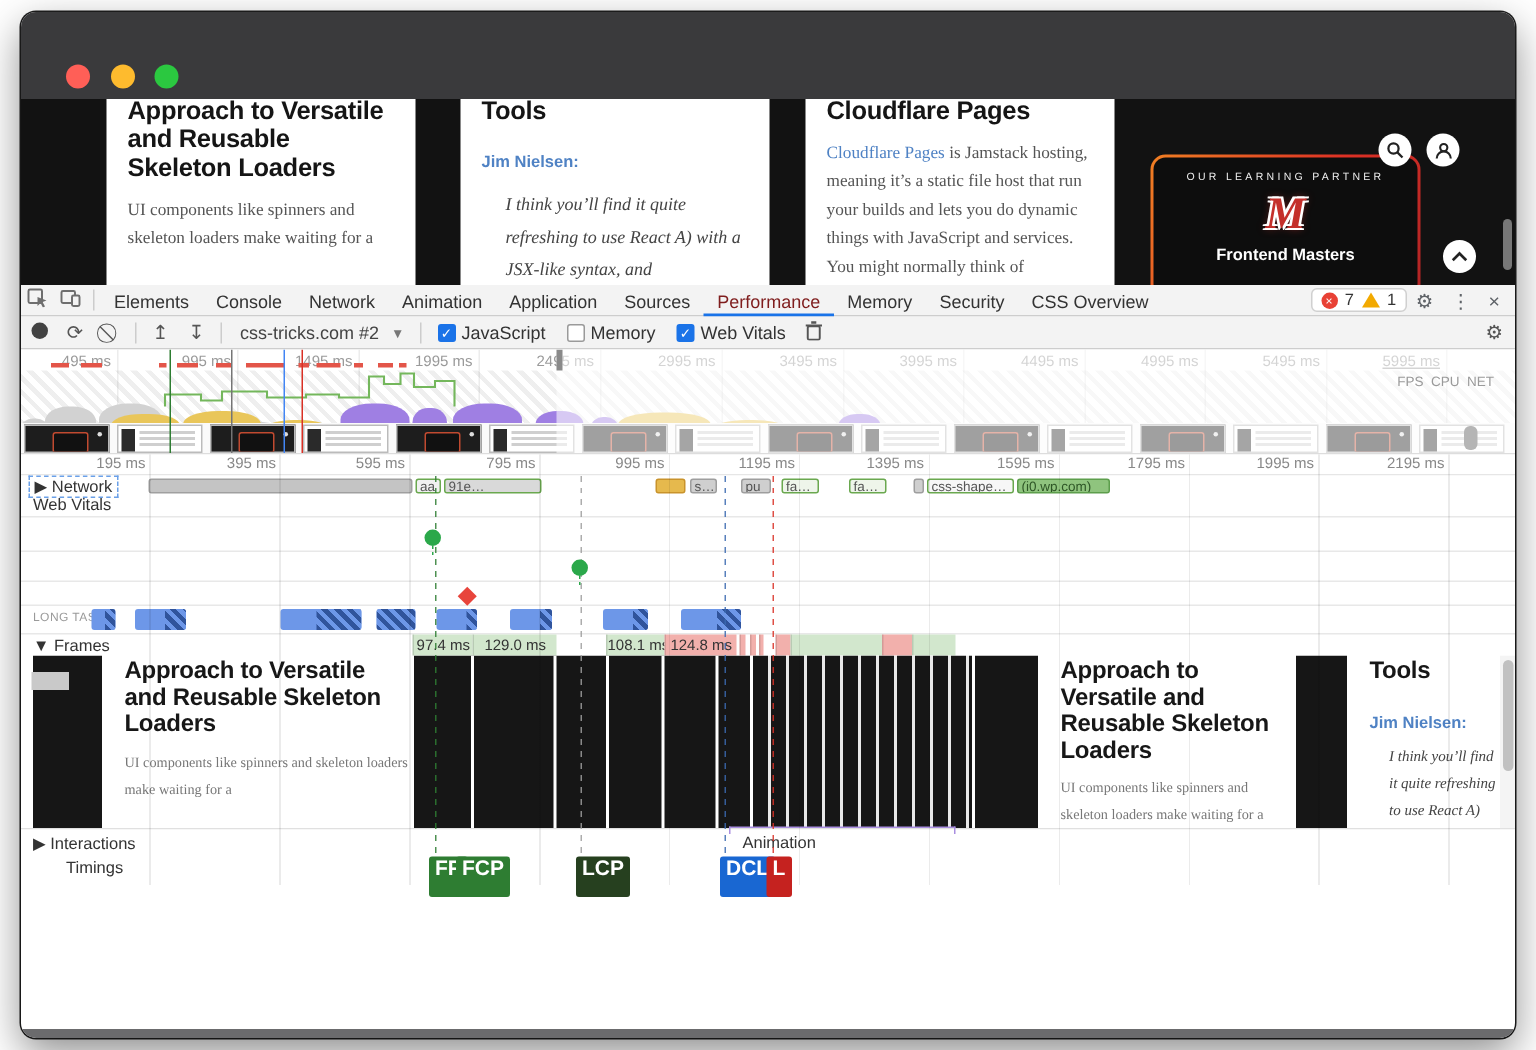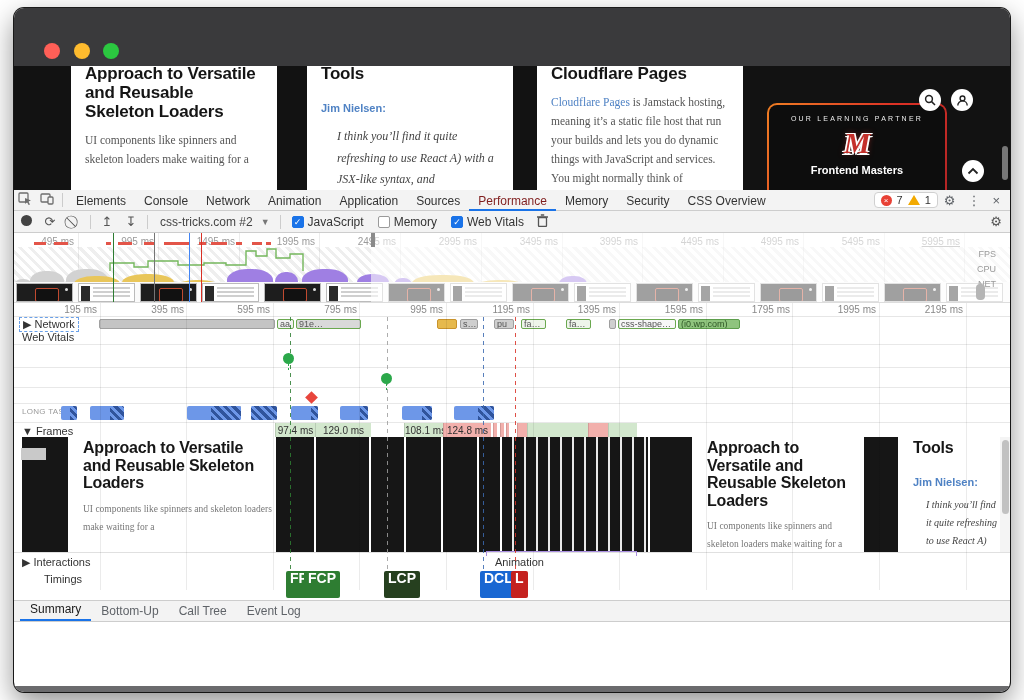--- a/index.html
+++ b/index.html
@@ -58,21 +58,21 @@
   .thumb.w { background:#fff; }
   .thumb.w::before { content:""; display:block; margin:3px 4px 0 14px; height:12px;
      background:repeating-linear-gradient(180deg,#cfcfcf 0 2px, transparent 2px 4px); }
   .thumb.w::after { content:""; position:absolute; left:2px; top:2px; width:9px; height:17px; background:#2a2a2a; }
   .thumb.d { background:#1d1d1d; }
   .thumb.d::before { content:""; position:absolute; left:18px; top:4px; width:22px; height:12px; border:1px solid #c14a30; border-radius:2px; background:#111; }
   .thumb.d::after { content:""; position:absolute; right:4px; top:4px; width:3px; height:3px; border-radius:50%; background:#ddd; }
   #ov-dim { position:absolute; left:357px; top:0; width:639px; height:70px; background:rgba(255,255,255,.58); }
   #ov-handle { position:absolute; left:357px; top:0; width:4px; height:14px; background:#8a8a8a; }
   .lane-label { font-size:9px; color:#9a9a9a; text-align:right; }
-  #lanes { position:absolute; right:14px; top:16px; display:flex; flex-direction:column; gap:5px; }
+  #lanes { position:absolute; right:14px; top:16px; display:flex; flex-direction:row; gap:5px; }
   
   #ruler { position:absolute; left:0; top:295px; width:100%; height:14px; background:#fff; border-bottom:1px solid #e6e6e6; }
   .rl-tick { position:absolute; top:1px; transform:translateX(-100%); padding-right:3px; font-size:10px; color:#888; }
   #gridlines { position:absolute; left:0; top:295px; width:996px; height:287px; pointer-events:none; z-index:30;
      background:repeating-linear-gradient(90deg, transparent 0 85.6px, rgba(0,0,0,.08) 85.6px 86.6px); }
   .marker-line { position:absolute; top:309px; width:1px; height:268px; z-index:28; opacity:.85; }
   .dash-green { background:repeating-linear-gradient(180deg,#2e7d32 0 4px, transparent 4px 8px); }
   .dash-gray  { background:repeating-linear-gradient(180deg,#9e9e9e 0 4px, transparent 4px 8px); }
   .dash-blue  { background:repeating-linear-gradient(180deg,#3a69b0 0 4px, transparent 4px 8px); }
   .dash-red   { background:repeating-linear-gradient(180deg,#d93025 0 4px, transparent 4px 8px); }
@@ -503,24 +503,18 @@
     <span class="lbl">Timings</span>
     <div>
       <span class="tbadge" style="left: 272px; background: rgb(46, 125, 50);">FP</span>
         <span class="tbadge" style="left: 290px; background: rgb(46, 125, 50);">FCP</span>
         <span class="tbadge" style="left: 370px; background: rgb(38, 64, 31);">LCP</span>
         <span class="tbadge" style="left: 466px; background: rgb(25, 103, 210);">DCL</span>
         <span class="tbadge" style="left: 497px; background: rgb(197, 34, 31);">L</span>
     </div>
   </div>
 
-  <div id="bt-tabs">
-    <span class="btab active">Summary</span>
-      <span class="btab">Bottom-Up</span>
-      <span class="btab">Call Tree</span>
-      <span class="btab">Event Log</span>
-  </div>
 
 
 
   <div id="win-bottom"></div>
   <div id="ovscroll-thumb"></div>
 </div>
 
 </body></html>

